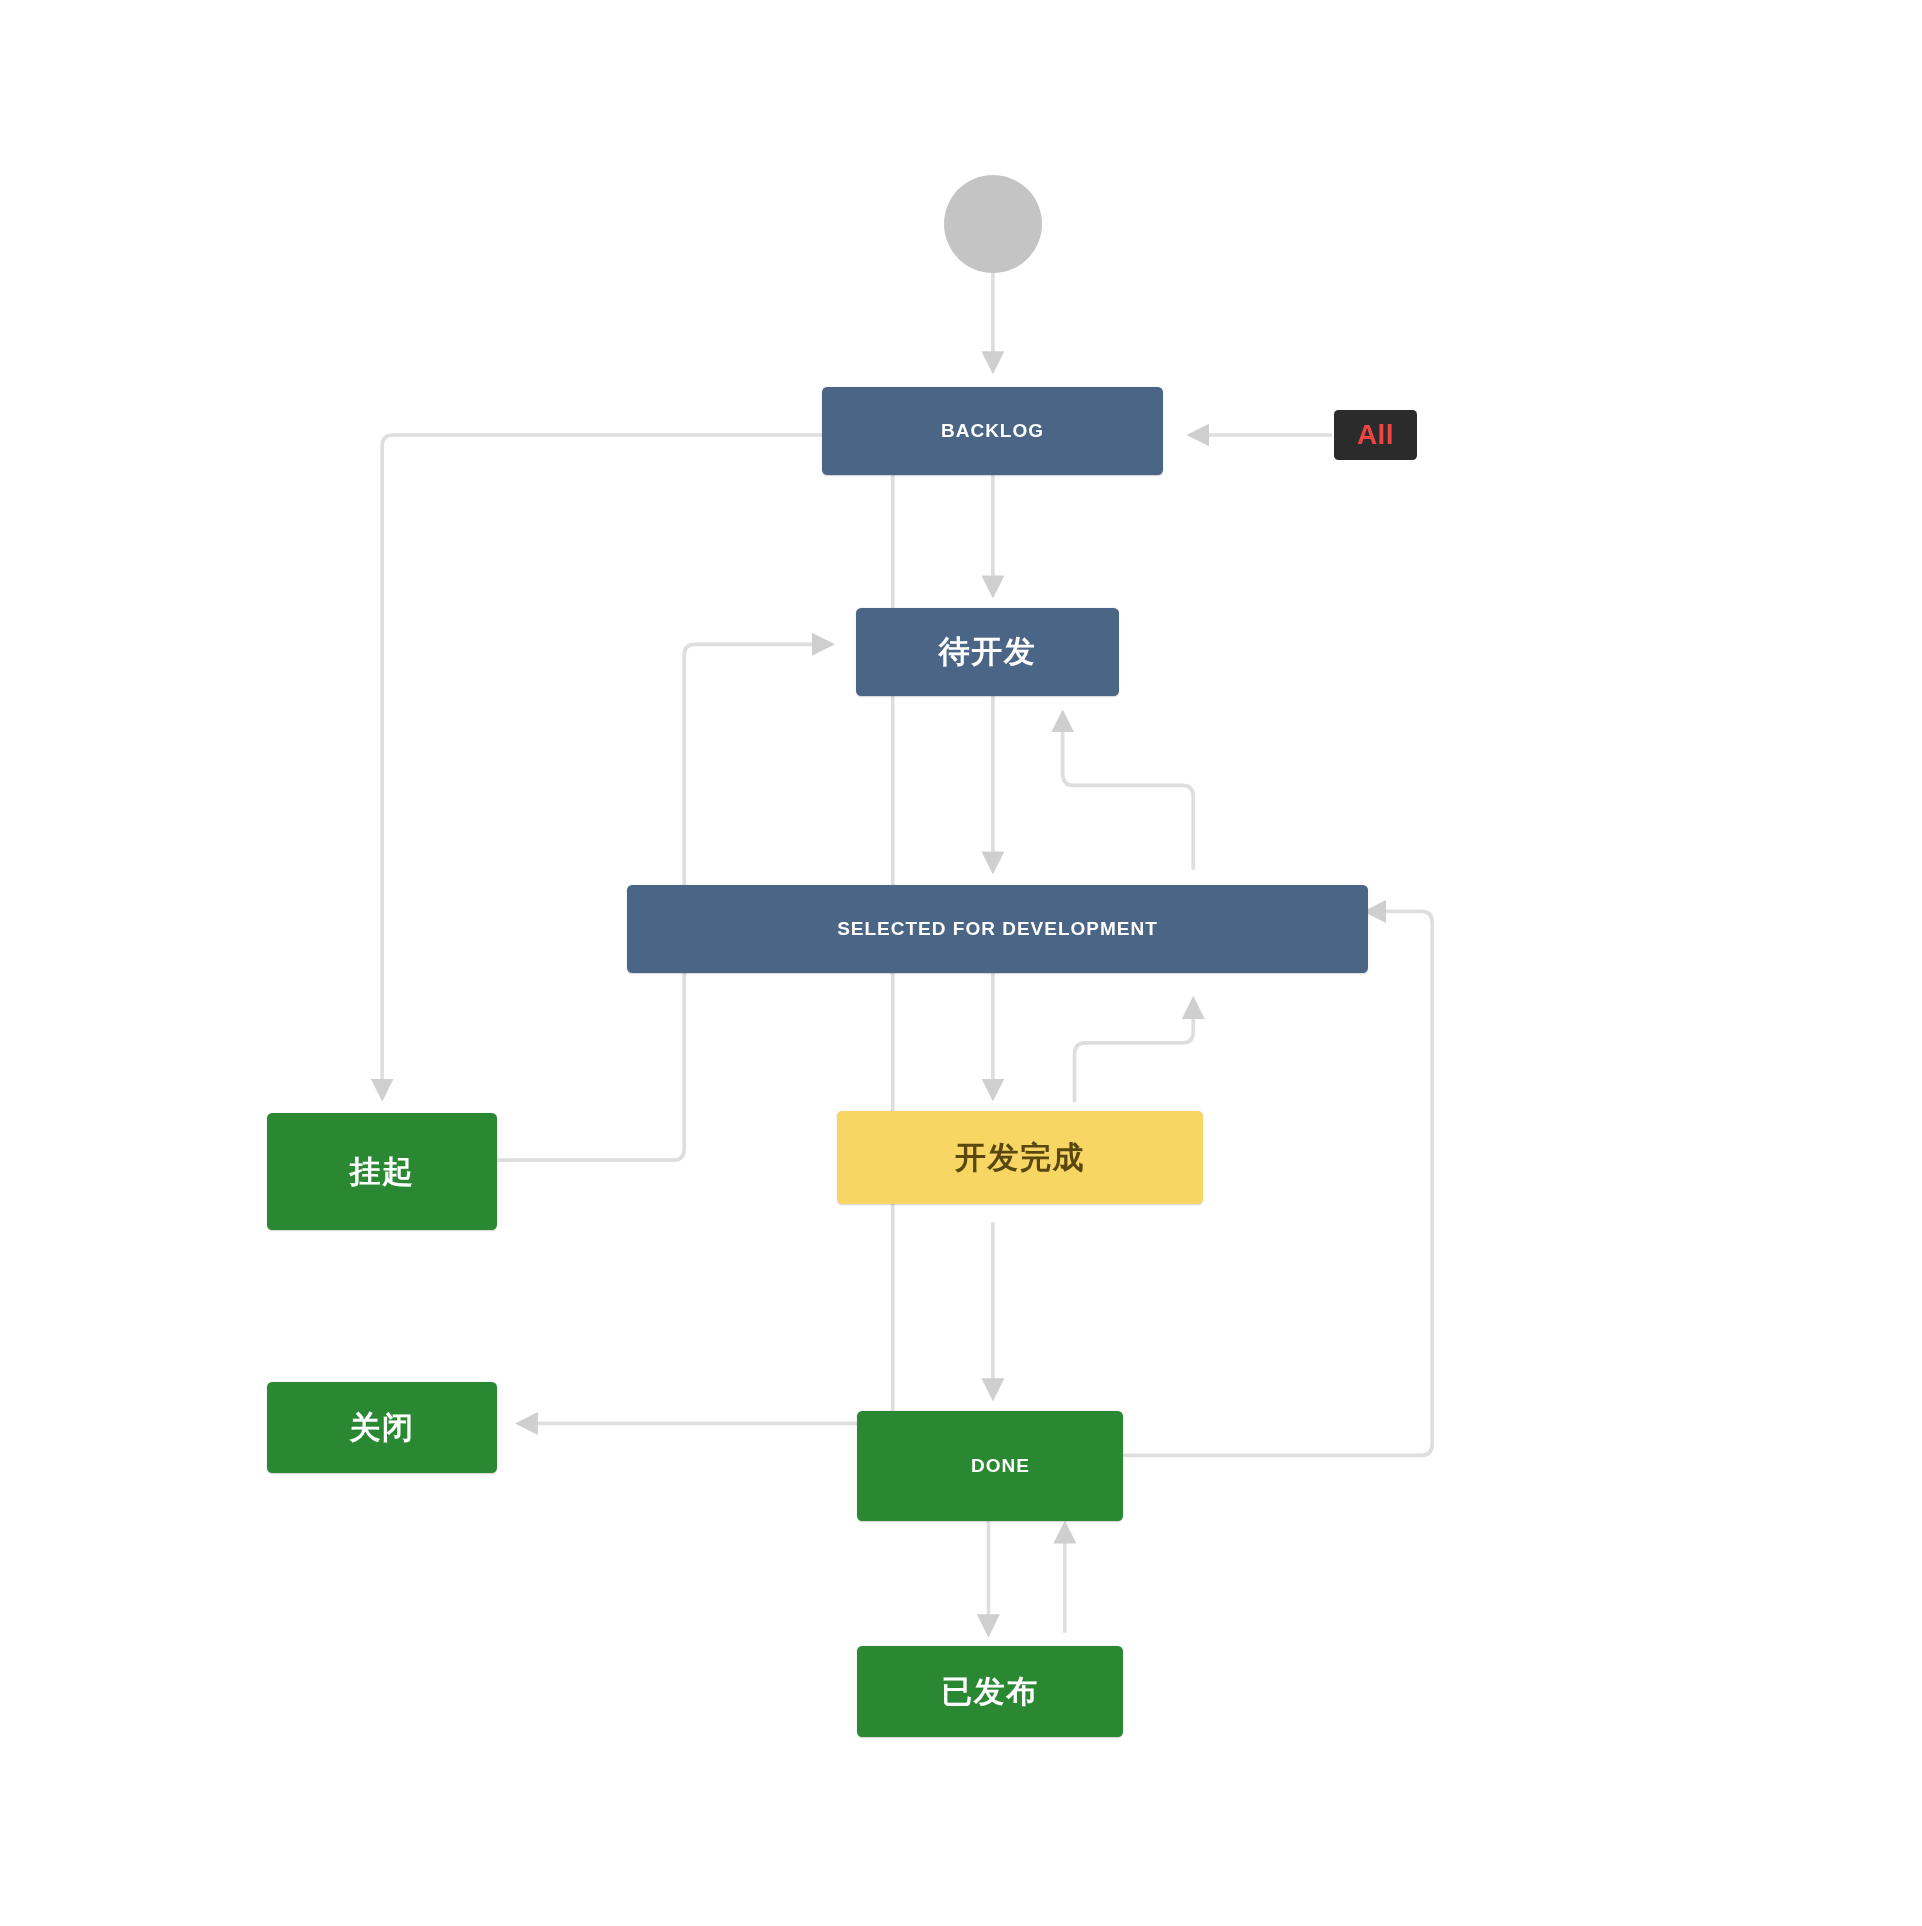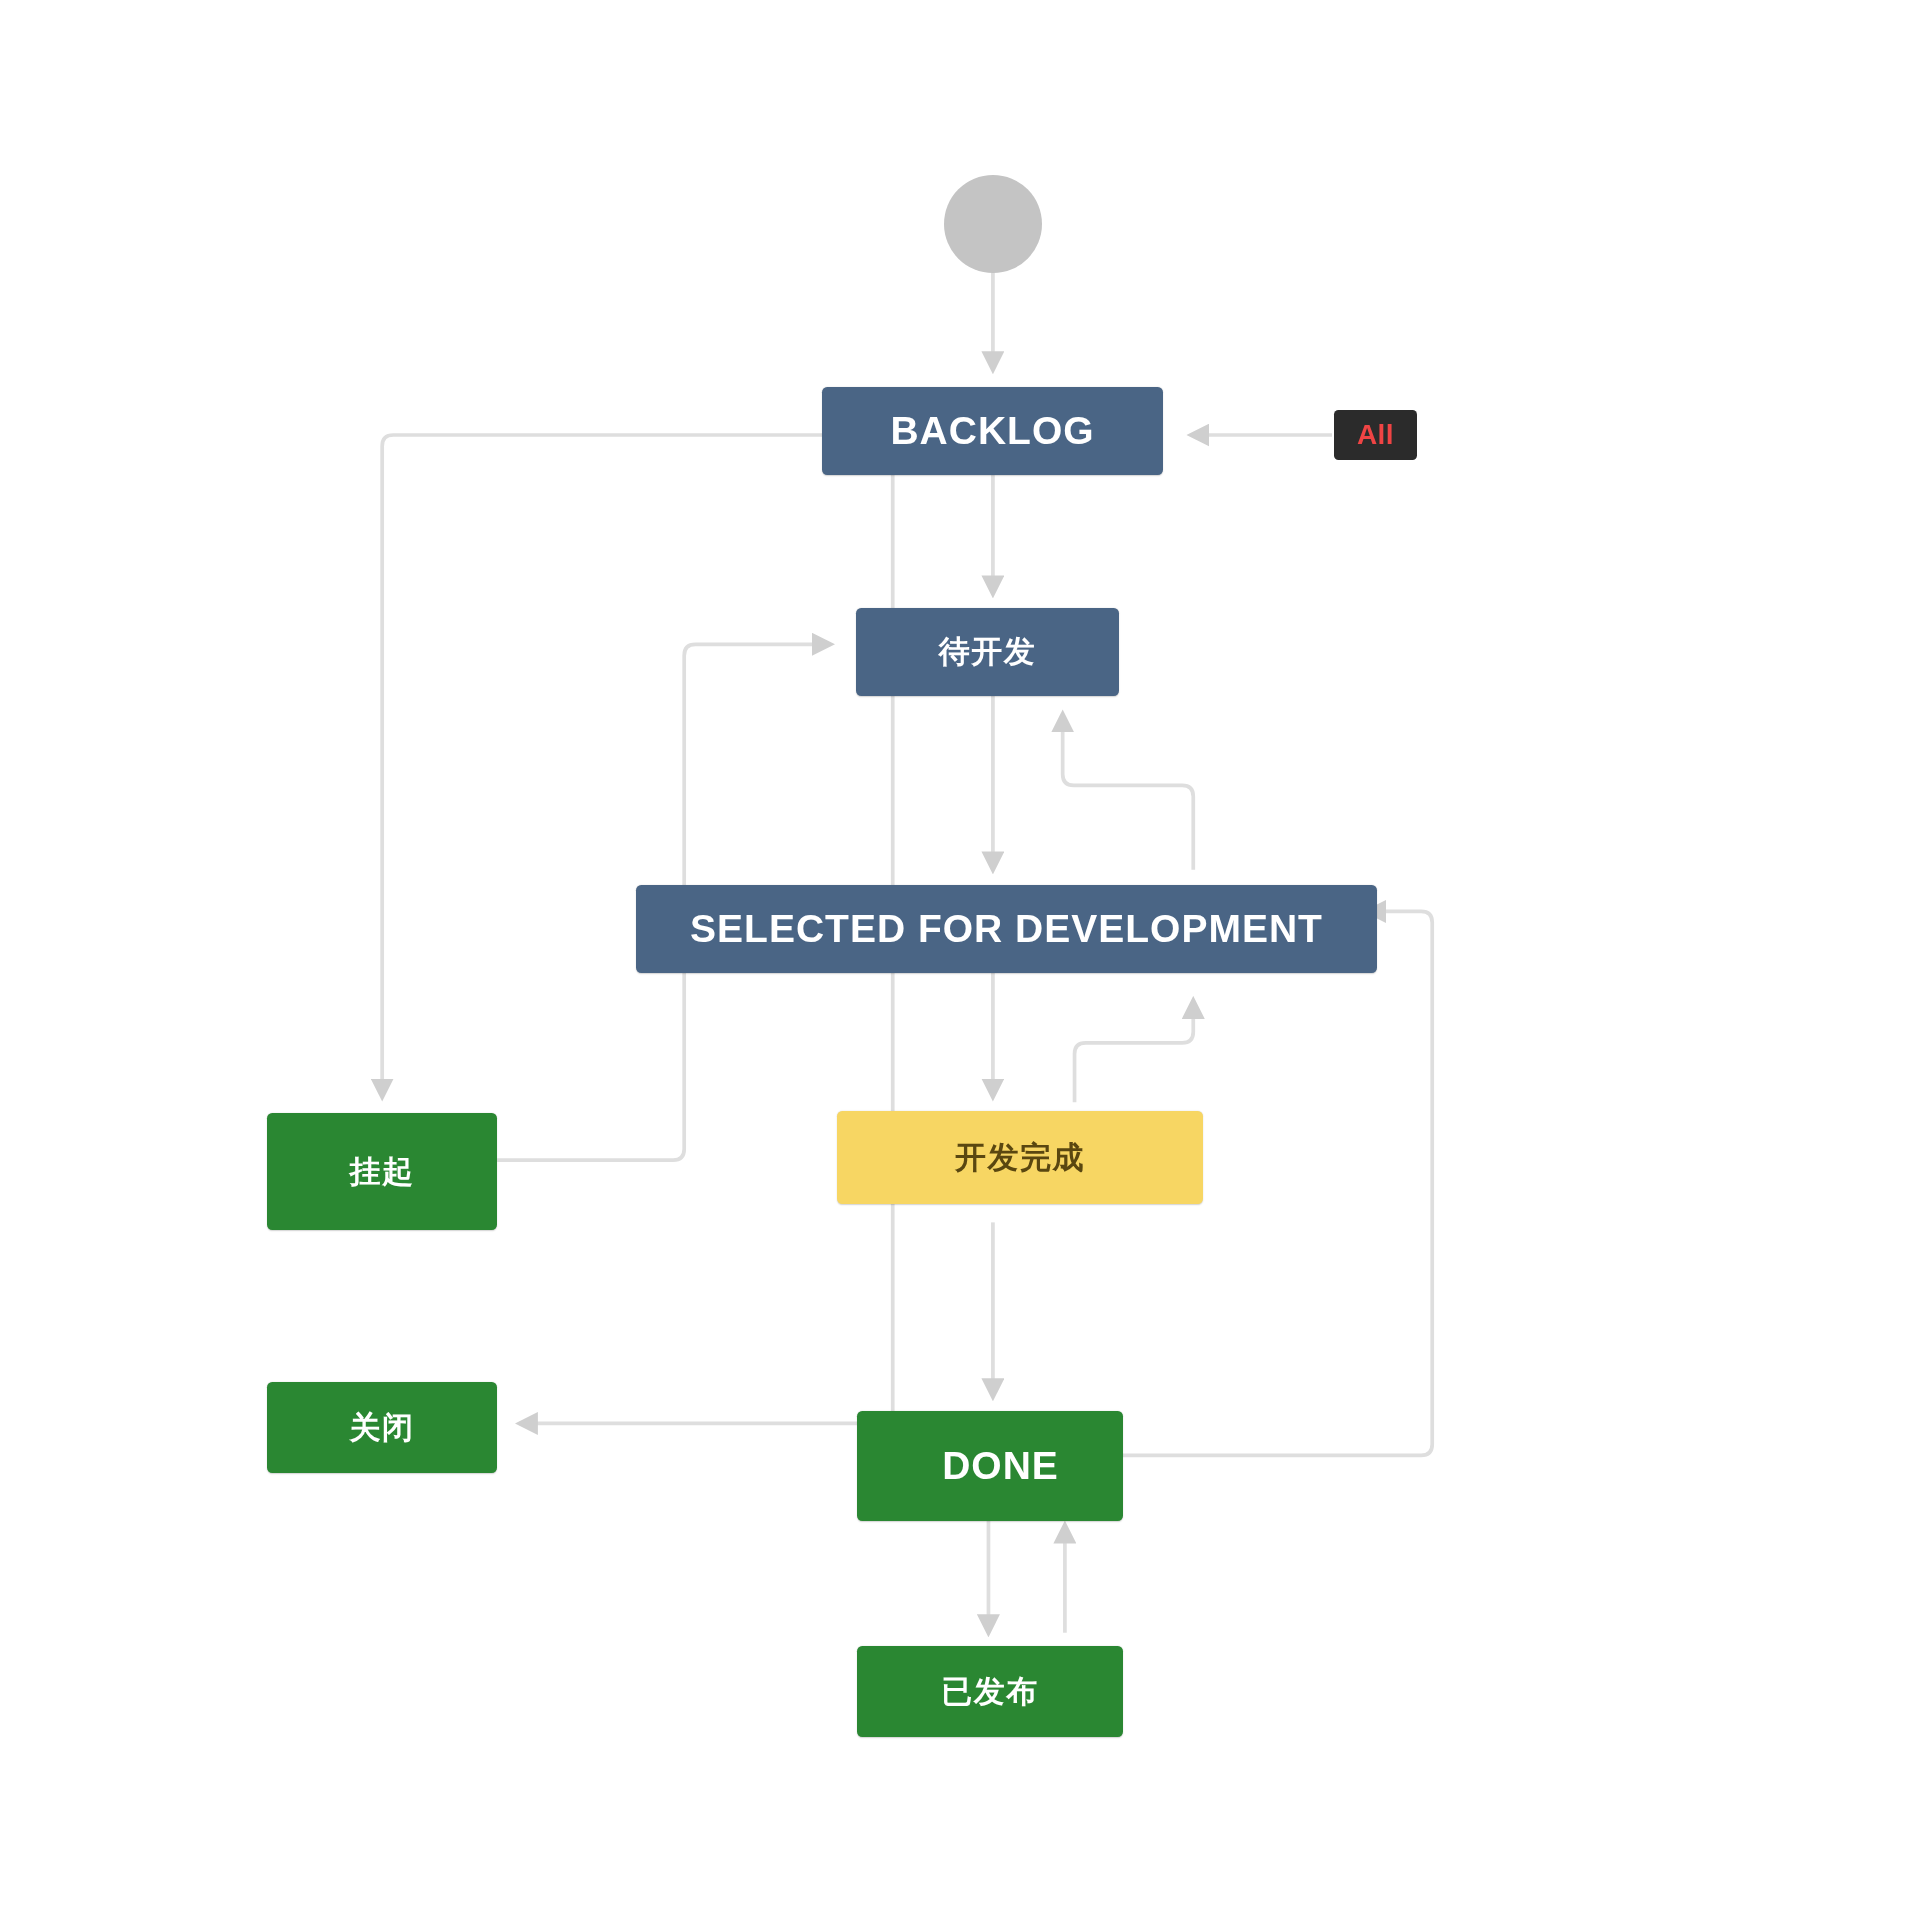--- a/index.html
+++ b/index.html
@@ -43,21 +43,21 @@
     color: #ffffff;
   }
   .node-green {
     background: #2a8732;
     color: #ffffff;
   }
   .node-yellow {
     background: #f7d663;
     color: #5a4710;
   }
-  .node-latin { font-size: 39px; letter-spacing: 1px; }
+  .node-latin { font-size: 19px; letter-spacing: 1px; }
   .node-cjk   { font-size: 31px; letter-spacing: 1.5px; }
   .start-node {
     position: absolute;
     border-radius: 50%;
     background: #c4c4c4;
   }
   .badge {
     position: absolute;
     box-sizing: border-box;
     display: flex;
@@ -115,21 +115,21 @@
   </svg>
 
   <div class="start-node" style="left:944px; top:175px; width:98px; height:98px;"></div>
 
   <div class="badge" style="left:1334px; top:410px; width:83px; height:50px;">All</div>
 
   <div class="node node-blue node-latin" style="left:822px; top:387px; width:341px; height:88px;">BACKLOG</div>
 
   <div class="node node-blue node-cjk" style="left:856px; top:608px; width:263px; height:88px;">待开发</div>
 
-  <div class="node node-blue node-latin" style="left:627px; top:885px; width:741px; height:88px;margin-left:9px;">SELECTED FOR DEVELOPMENT</div>
+  <div class="node node-blue node-latin" style="left:627px; top:885px; width:741px; height:88px;">SELECTED FOR DEVELOPMENT</div>
 
   <div class="node node-green node-cjk" style="left:267px; top:1113px; width:230px; height:117px;">挂起</div>
 
   <div class="node node-yellow node-cjk" style="left:837px; top:1111px; width:366px; height:93px;">开发完成</div>
 
   <div class="node node-green node-cjk" style="left:267px; top:1382px; width:230px; height:91px;">关闭</div>
 
   <div class="node node-green node-latin" style="left:857px; top:1411px; width:266px; height:110px;padding-left:21px;">DONE</div>
 
   <div class="node node-green node-cjk" style="left:857px; top:1646px; width:266px; height:91px;">已发布</div>

